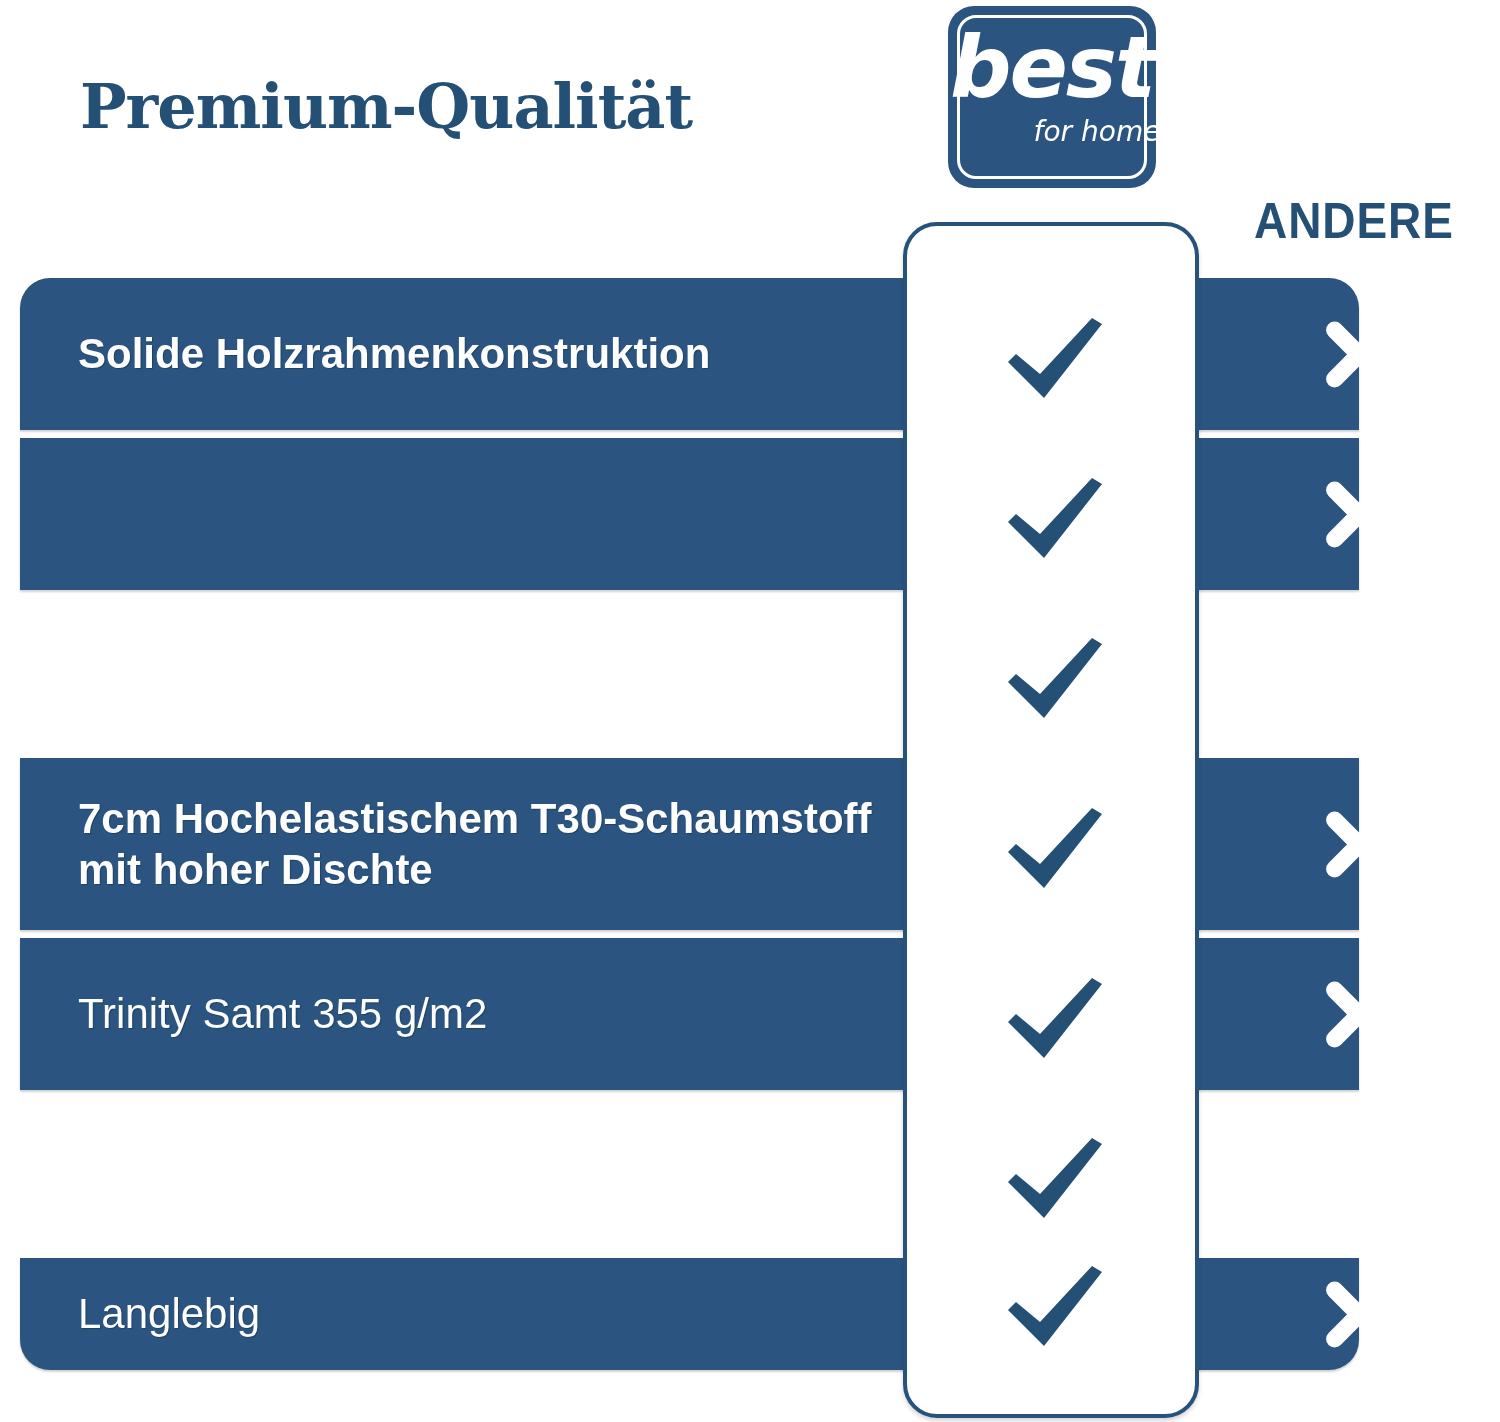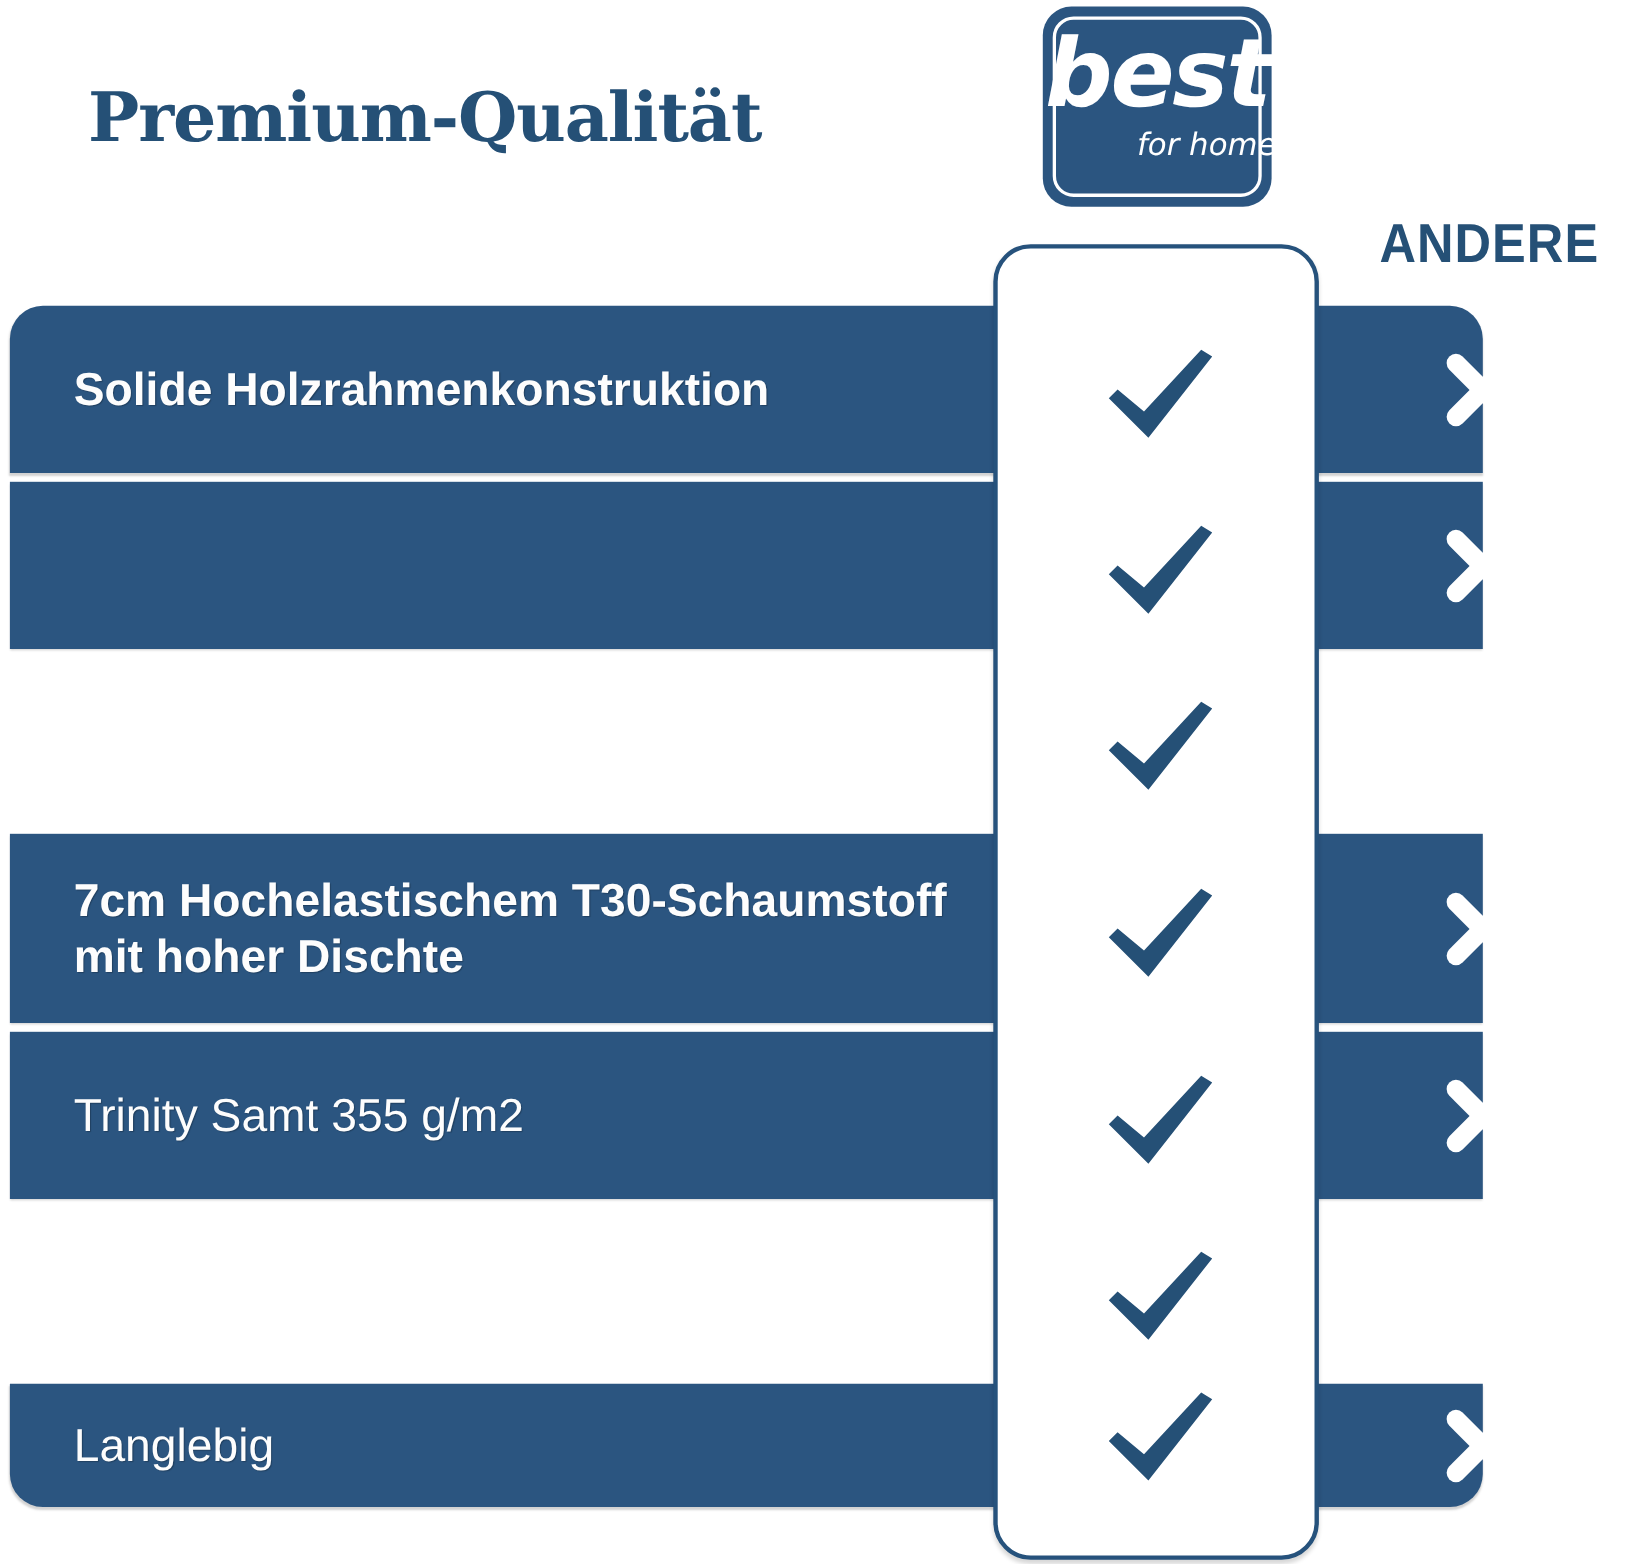--- a/index.html
+++ b/index.html
@@ -98,21 +98,21 @@
   
   .rows {
     position: absolute;
     left: 8px;
     top: 278px;
     width: 1480px;
     height: 1092px;
   }
   .row {
     position: absolute;
-    left: 1px;
+    left: 12px;
     width: 1339px;
     background: #2b5580;
     box-sizing: border-box;
     box-shadow: 0 2px 2px rgba(0,0,0,0.18);
   }
   .row.first {
     border-top-left-radius: 30px;
     border-top-right-radius: 30px;
   }
   .row.last {

